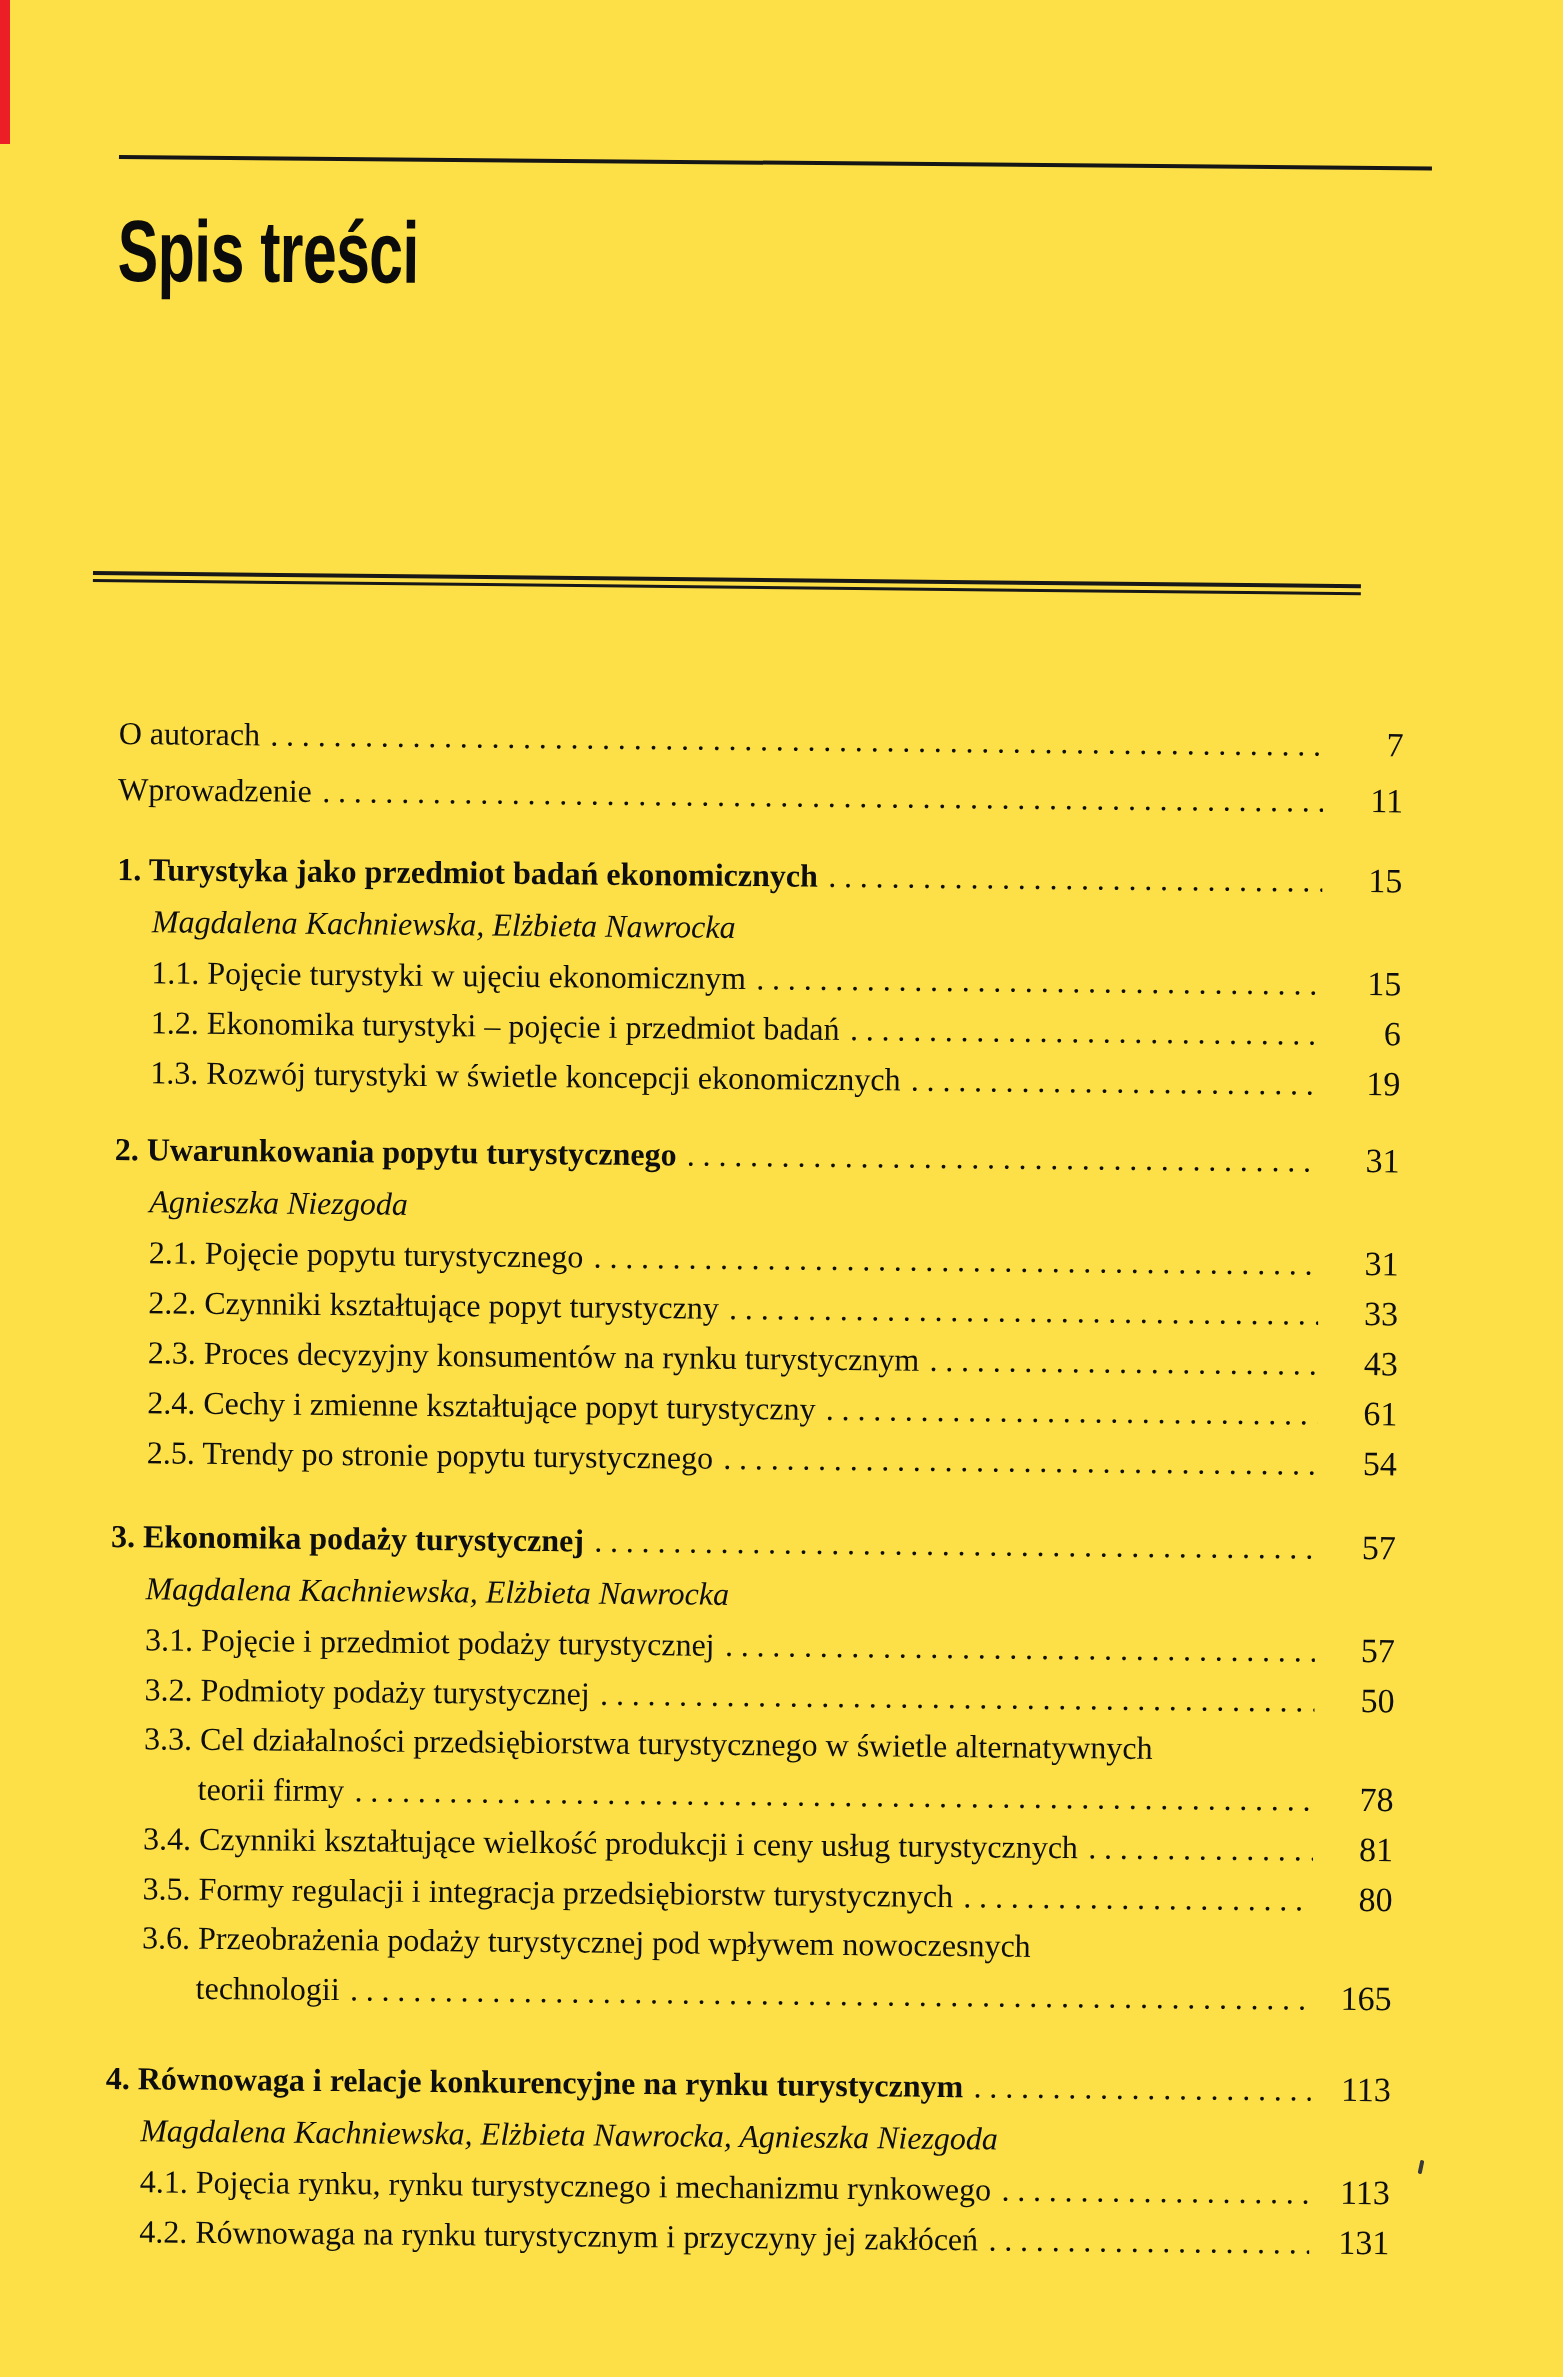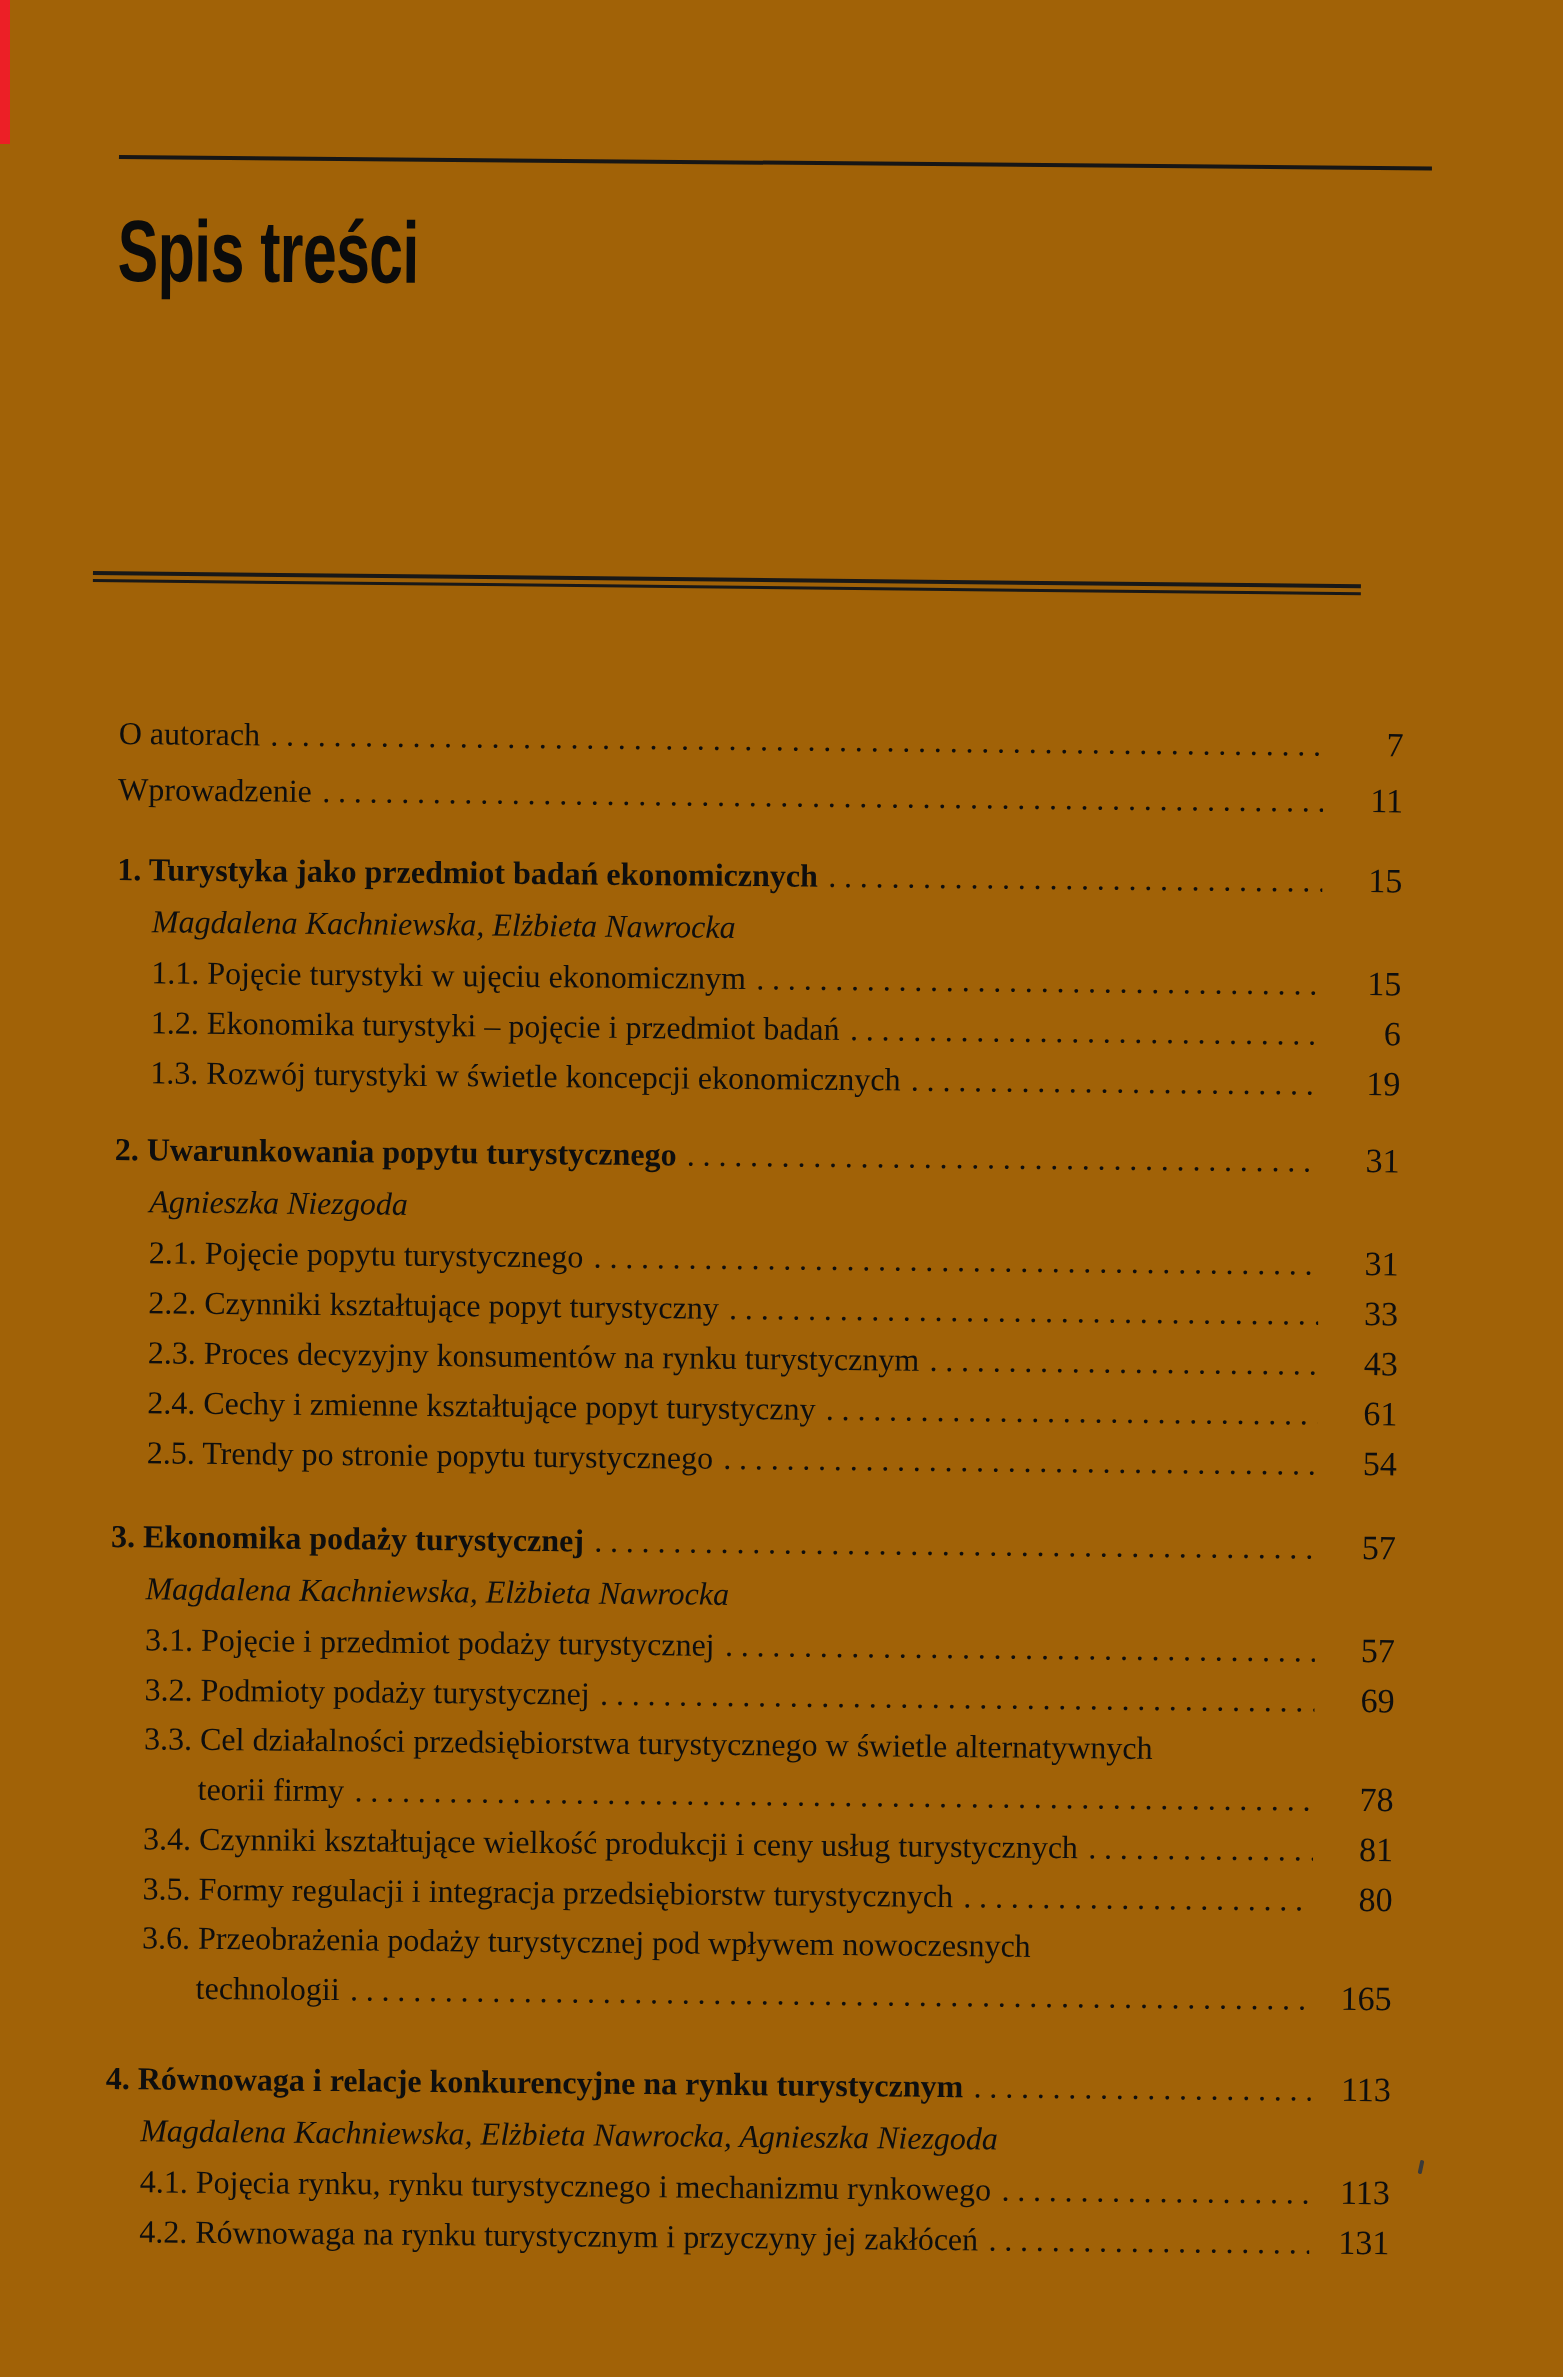--- a/index.html
+++ b/index.html
@@ -1,20 +1,20 @@
 <!DOCTYPE html>
 <html lang="pl" style="font-size:14px"><head>
 <meta charset="utf-8">
 <style>
   html,body{margin:0;padding:0;background:#ffffff;}
   .page{
     position:relative;
     width:1563px;
     height:2377px;
-    background:#a16207;
+    background:#fde047;
     overflow:hidden;
     font-family:"Liberation Serif", serif;
     color:#0e0e0e;
   }
   
   .red-strip{
     position:absolute;
     left:0; top:0;
     width:9.5px; height:144px;
     background:#ec1f26;
@@ -188,21 +188,21 @@
         </div>
         <div class="authors-row"><span class="authors">Magdalena Kachniewska, Elżbieta Nawrocka</span></div>
         <div class="row sub">
           <span class="lbl">3.1. Pojęcie i przedmiot podaży turystycznej</span>
           <span class="leader"></span>
           <span class="pg">57</span>
         </div>
         <div class="row sub">
           <span class="lbl">3.2. Podmioty podaży turystycznej</span>
           <span class="leader"></span>
-          <span class="pg">69</span>
+          <span class="pg">50</span>
         </div>
         <div class="row sub">
           <span class="lbl">3.3. Cel działalności przedsiębiorstwa turystycznego w świetle alternatywnych</span>
         </div>
         <div class="row cont">
           <span class="lbl">teorii firmy</span>
           <span class="leader"></span>
           <span class="pg">78</span>
         </div>
         <div class="row sub">

